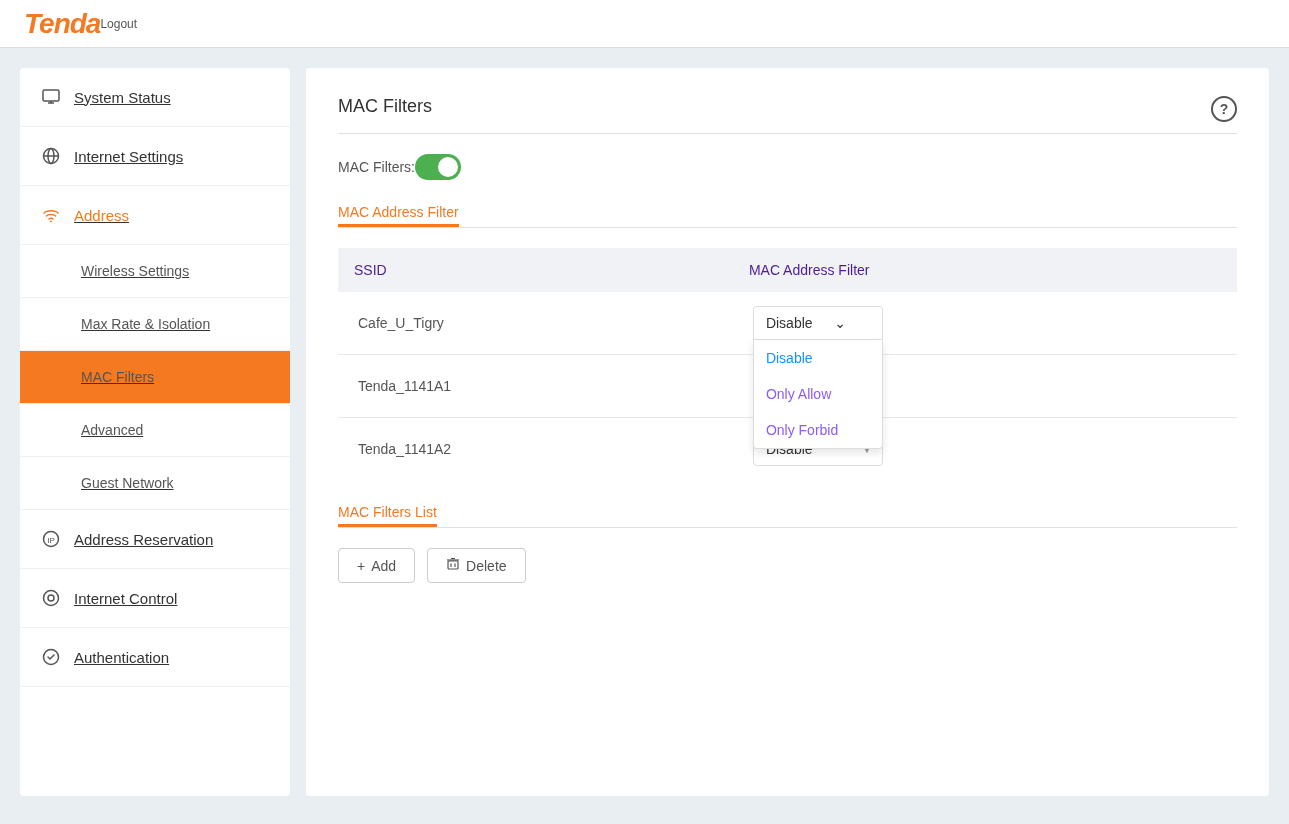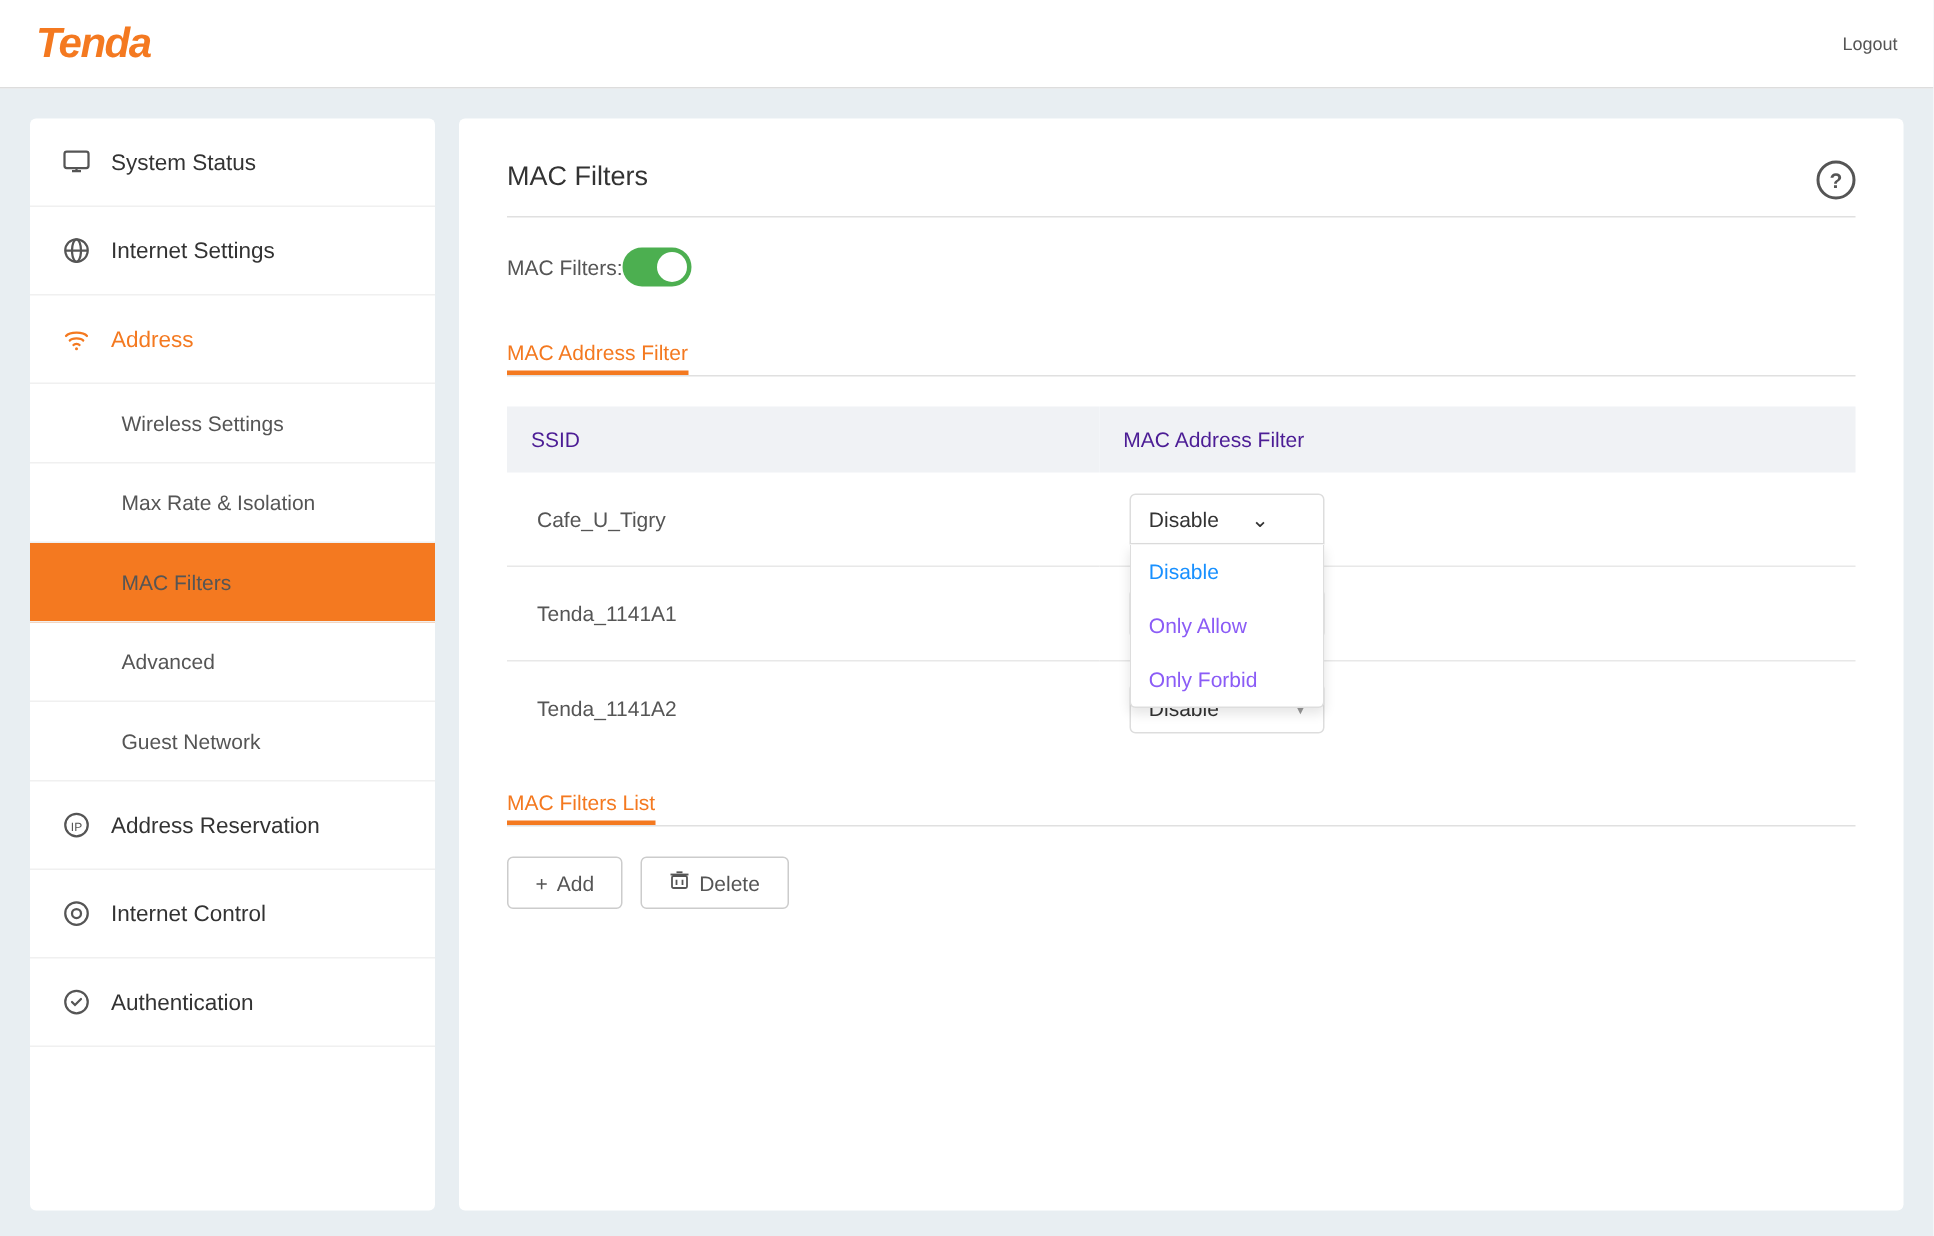--- a/index.html
+++ b/index.html
@@ -4,23 +4,22 @@
   <style>
     * { box-sizing: border-box; margin: 0; padding: 0; }
     body { font-family: Arial, sans-serif; font-size: 14px; background: #e8eef2; color: #333; }
 
     
     .header {
       background: #fff;
       border-bottom: 1px solid #ddd;
       display: flex;
       align-items: center;
-      justify-content: space-between;
       padding: 0 24px;
-      height: 59px;
+      height: 48px;
     }
     .logo {
       font-size: 28px;
       font-weight: bold;
       color: #f47920;
       font-style: italic;
       letter-spacing: -1px;
     }
     .logout-btn {
       color: #555;
@@ -36,20 +35,21 @@
       gap: 0;
     }
 
     
     .sidebar {
       width: 270px;
       background: #fff;
       border-radius: 4px;
       overflow: hidden;
       flex-shrink: 0;
+      text-decoration: underline;
     }
     .sidebar-item {
       display: flex;
       align-items: center;
       padding: 18px 20px;
       cursor: pointer;
       border-bottom: 1px solid #f0f0f0;
       gap: 12px;
       color: #333;
       font-size: 15px;
@@ -95,21 +95,21 @@
     .title-divider {
       border: none;
       border-top: 1px solid #e0e0e0;
       margin-bottom: 20px;
     }
 
     
     .toggle-row {
       display: flex;
       align-items: center;
-      margin-bottom: 36px;
+      margin-bottom: 24px;
     }
     .toggle-label { color: #555; }
     .toggle {
       position: relative;
       width: 46px;
       height: 26px;
       cursor: pointer;
     }
     .toggle input { opacity: 0; width: 0; height: 0; }
     .toggle-slider {

